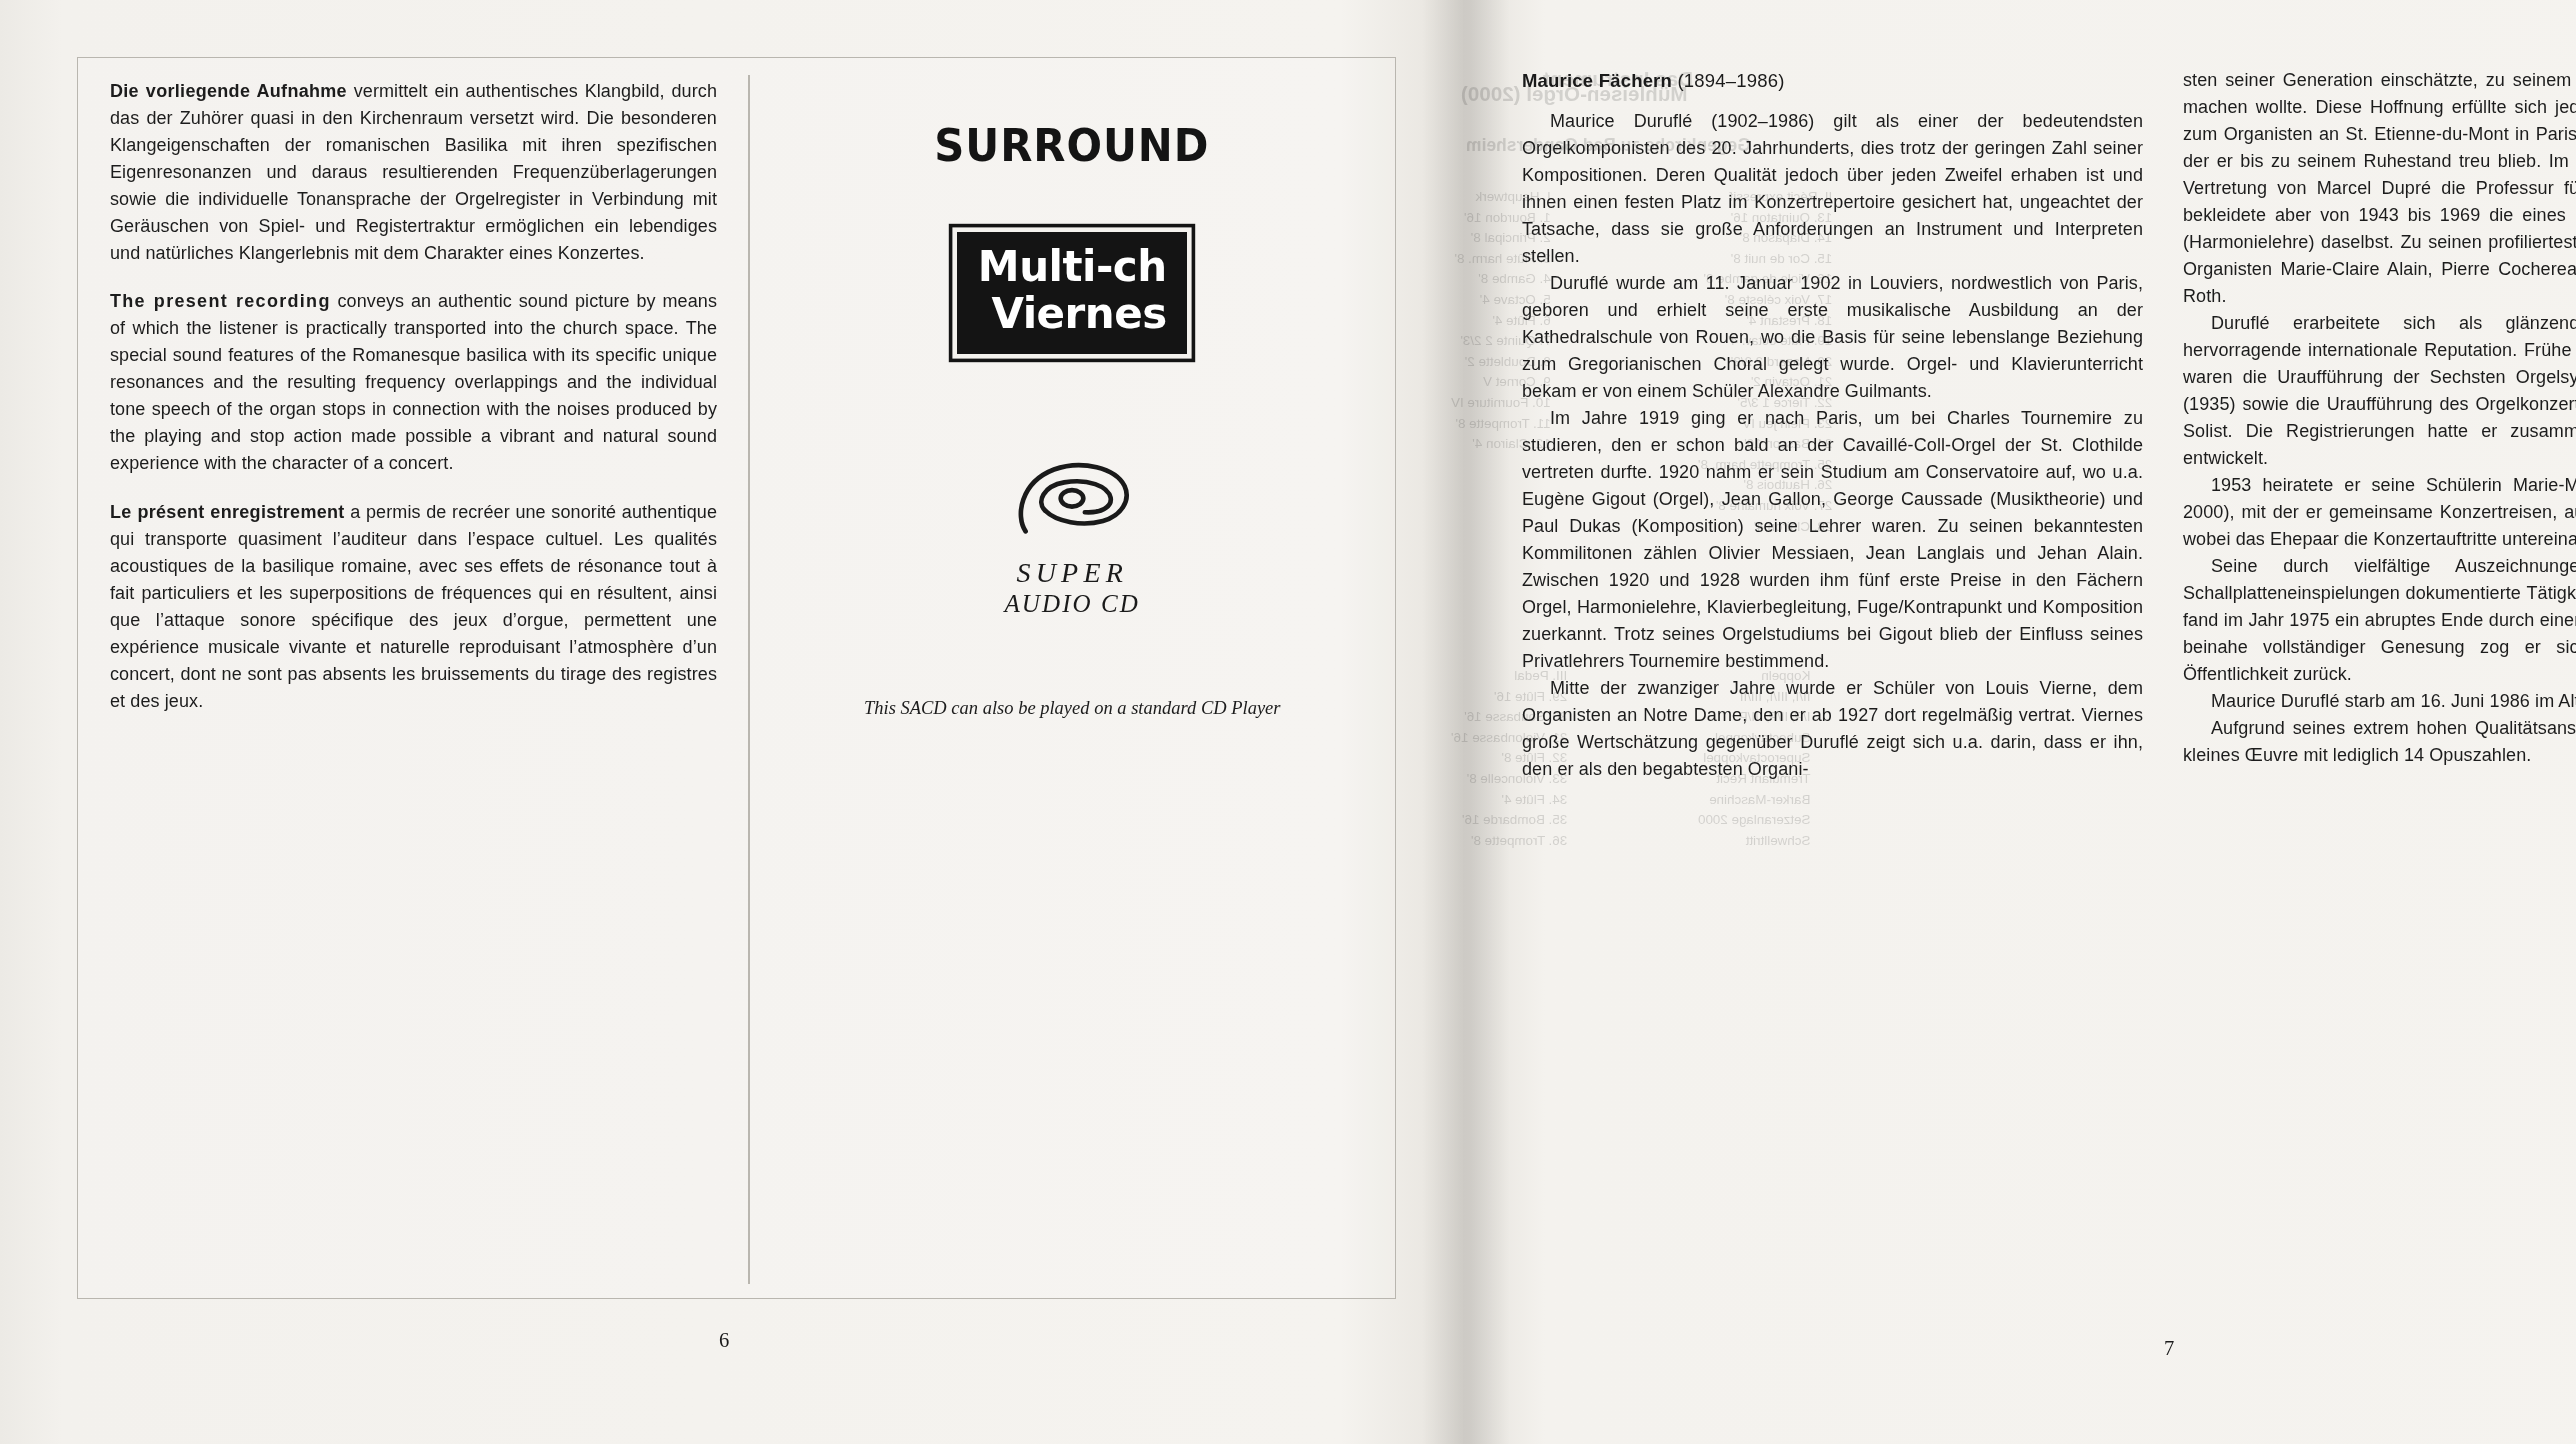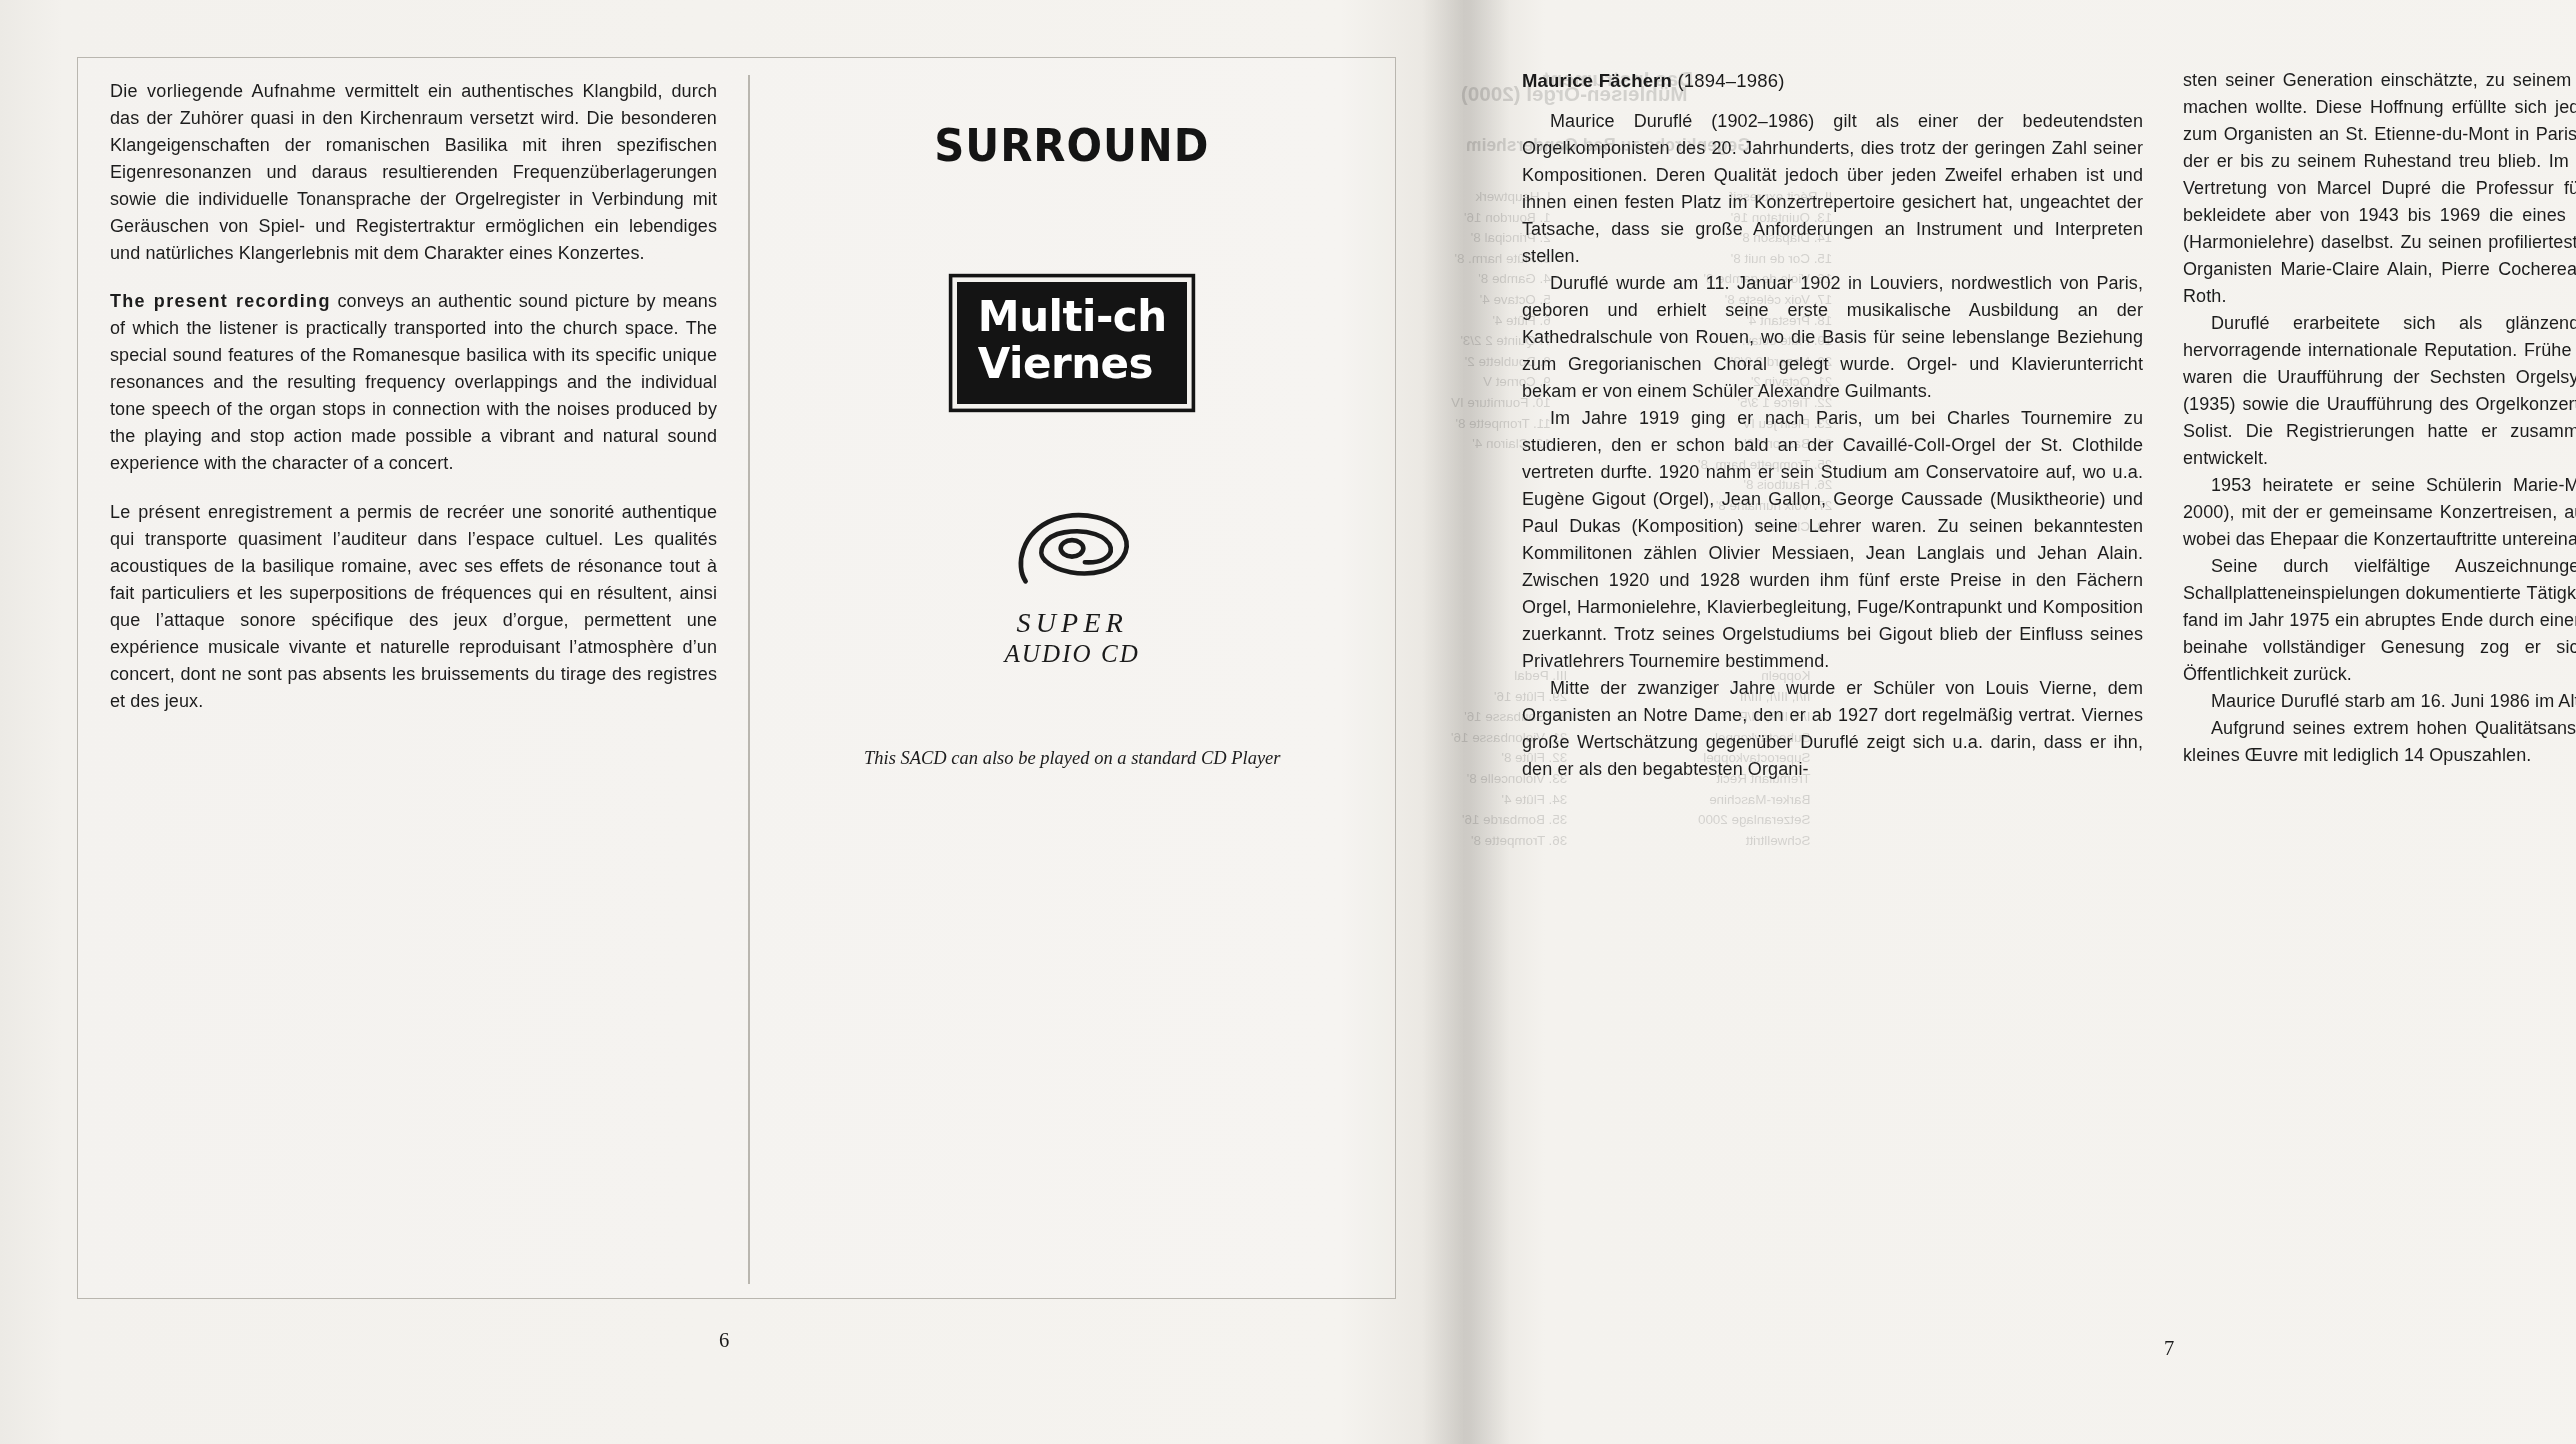--- a/index.html
+++ b/index.html
@@ -84,46 +84,46 @@
 
   .para {
     font-size: 18px;
     line-height: 27px;
     text-align: justify;
     margin: 0 0 21.6px 0;
     letter-spacing: 0.1px;
     color: #1c1c1c;
   }
   .para b {
-    font-weight: 400;
+    font-weight: 700;
     letter-spacing: 0.3px;
   }
   .para .spaced {
     font-weight: 700;
     letter-spacing: 1.3px;
   }
 
   .surround-word {
     font-size: 44px;
     font-weight: 800;
     letter-spacing: 1px;
     font-family: "DejaVu Sans", sans-serif;
     color: #141414;
     margin-top: 31px;
     transform: scaleX(0.95);
   }
 
   .multich-box {
-    margin-top: 111px;
+    margin-top: 61px;
     background: #141414;
     color: #ffffff;
     padding: 8.2px 17.5px 13.4px 17.5px;
     border: 3.6px solid #141414;
     box-shadow: 0 0 0 4.6px #f4f2ee, 0 0 0 8.2px #141414;
-    text-align: left;
+    text-align: right;
   }
   .multich-box .l1,
   .multich-box .l2 {
     font-family: "DejaVu Sans", sans-serif;
     font-weight: 800;
     font-size: 42px;
     line-height: 47px;
     letter-spacing: -0.5px;
   }
 

